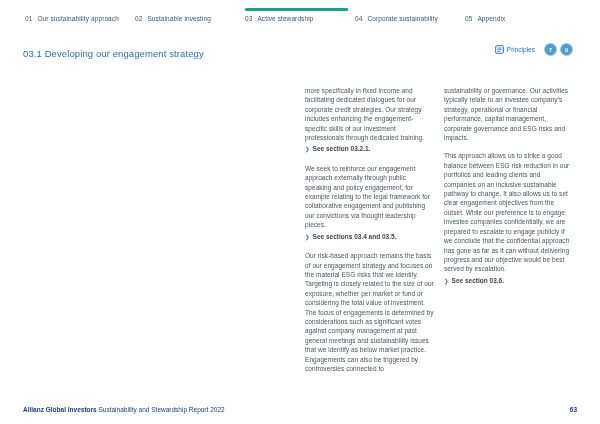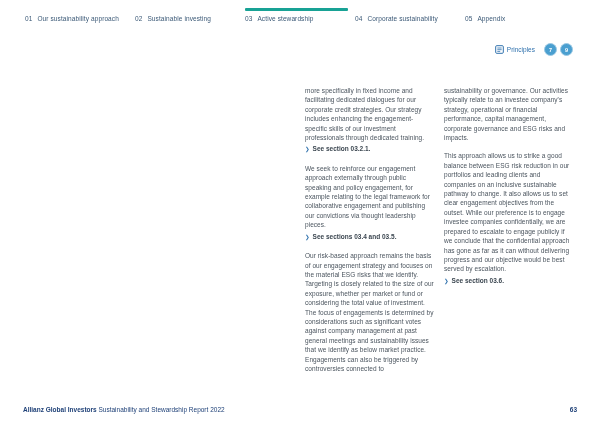--- a/index.html
+++ b/index.html
@@ -62,20 +62,21 @@
       <div class="nav-item">
         <div class="active-bar"></div>
         <div class="nav-text"><span class="nav-num">04</span><span>Corporate sustainability</span></div>
       </div>
       <div class="nav-item">
         <div class="active-bar"></div>
         <div class="nav-text"><span class="nav-num">05</span><span>Appendix</span></div>
       </div>
     </nav>
 
+  <div class="section-title">03.1 Developing our engagement strategy</div>
 
   <div class="principles">
     <span>
       <svg width="9" height="9" viewBox="0 0 9 9">
         <rect x="0.7" y="0.7" width="7.6" height="7.6" rx="1" fill="none" stroke="#2f71ad" stroke-width="1"></rect>
         <line x1="2.3" y1="3" x2="6.7" y2="3" stroke="#2f71ad" stroke-width="0.8"></line>
         <line x1="2.3" y1="4.7" x2="6.7" y2="4.7" stroke="#2f71ad" stroke-width="0.8"></line>
         <line x1="2.3" y1="6.4" x2="5.2" y2="6.4" stroke="#2f71ad" stroke-width="0.8"></line>
       </svg>
     </span>

